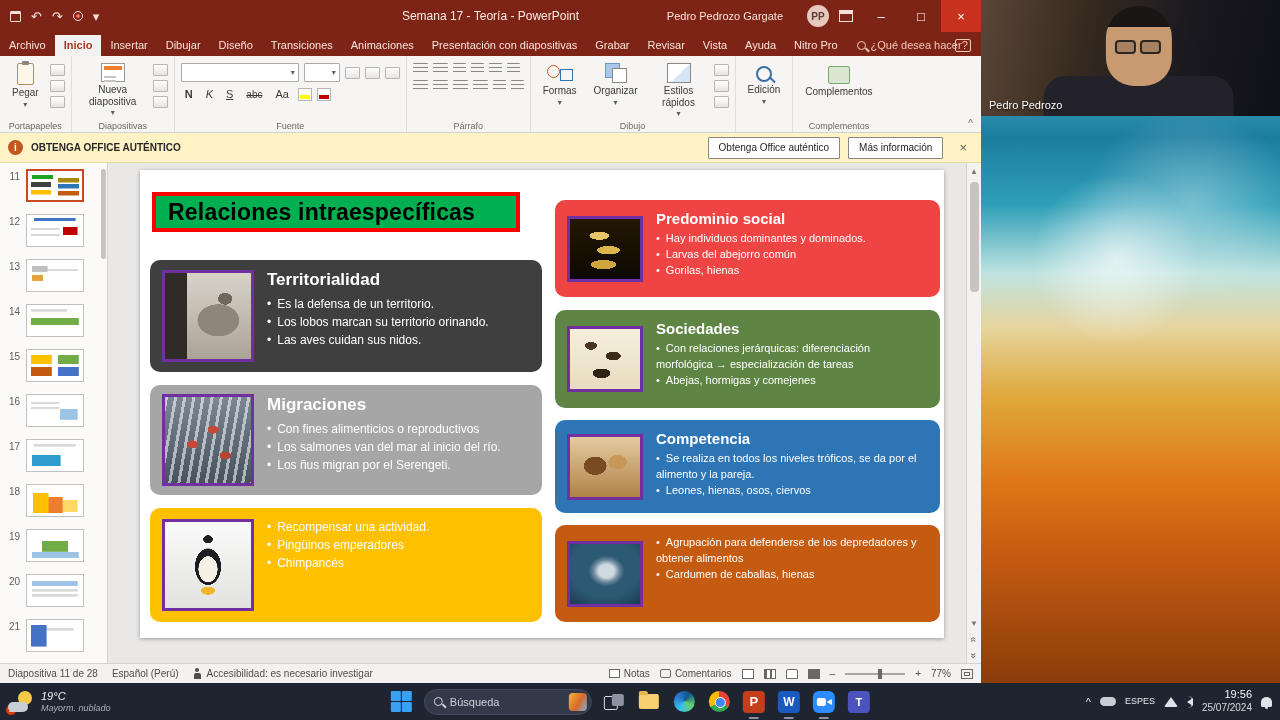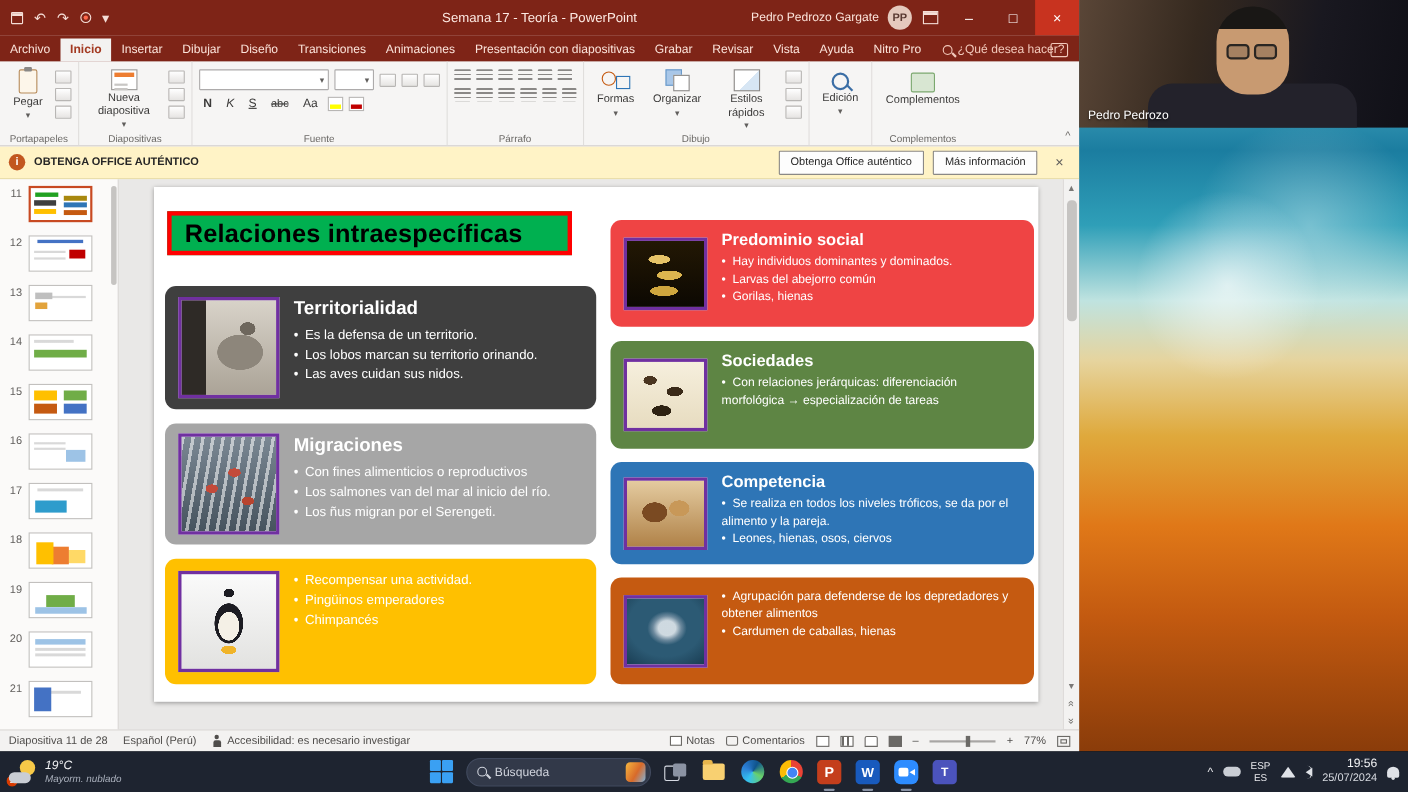--- a/index.html
+++ b/index.html
@@ -19,21 +19,21 @@
 
   
   .titlebar{height:32px;background:#7e2417;position:relative;display:flex;align-items:center;color:#fff;flex:0 0 32px;}
   .qat{display:flex;align-items:center;gap:10px;padding-left:10px;z-index:2;}
   .qat .gly{font-size:13px;color:#f5ded7;line-height:1;cursor:default;}
   .floppy{width:11px;height:11px;border:1px solid #f5ded7;border-radius:1px;background:linear-gradient(#f5ded7 0 25%,transparent 25%);}
   .recdot{width:10px;height:10px;border:1px solid #f5ded7;border-radius:50%;position:relative;}
   .recdot::after{content:"";position:absolute;left:2px;top:2px;width:4px;height:4px;border-radius:50%;background:#ff6a4d;}
   .wtitle{position:absolute;left:0;right:0;top:0;height:32px;line-height:32px;text-align:center;font-size:12px;color:#fde9e2;pointer-events:none;}
   .tb-right{margin-left:auto;display:flex;align-items:center;z-index:2;height:100%;}
-  .uname{font-size:11px;color:#fbe3da;margin-right:8px;}
+  .uname{font-size:11px;color:#fbe3da;margin-right:24px;}
   .avatar{width:22px;height:22px;border-radius:50%;background:#e5c9bd;color:#5a3a32;font-size:10px;font-weight:bold;display:flex;align-items:center;justify-content:center;margin-right:10px;}
   .ropts{width:14px;height:12px;border:1px solid #f5ded7;margin-right:8px;background:linear-gradient(#f5ded7 0 30%,transparent 30%);}
   .wbtn{width:40px;height:32px;display:flex;align-items:center;justify-content:center;font-size:13px;color:#fff;cursor:default;}
   .wbtn.close{background:#c8331f;}
 
   
   .tabsrow{height:24px;background:#7e2417;display:flex;align-items:flex-end;flex:0 0 24px;position:relative;}
   .tab{font-size:11px;color:#fbe3da;padding:4px 9px 5px;white-space:nowrap;cursor:default;}
   .tab.active{background:#f3f2f1;color:#a33a22;font-weight:bold;}
   .tellme{display:flex;align-items:center;gap:5px;margin-left:10px;padding-bottom:5px;}
@@ -238,21 +238,21 @@
   .ic-chrome::after{content:"";position:absolute;left:6px;top:6px;width:9px;height:9px;border-radius:50%;background:#4285f4;border:1.5px solid #fff;}
   .ic-pp{width:22px;height:22px;border-radius:4px;background:#c43e1c;color:#fff;font-size:13px;font-weight:bold;display:flex;align-items:center;justify-content:center;}
   .ic-word{width:22px;height:22px;border-radius:4px;background:#185abd;color:#fff;font-size:12px;font-weight:bold;display:flex;align-items:center;justify-content:center;}
   .ic-zoom{width:22px;height:22px;border-radius:6px;background:#2d8cff;position:relative;}
   .ic-zoom::before{content:"";position:absolute;left:4px;top:7px;width:9px;height:8px;background:#fff;border-radius:2px;}
   .ic-zoom::after{content:"";position:absolute;right:3px;top:8px;width:0;height:0;border-right:5px solid #fff;border-top:3px solid transparent;border-bottom:3px solid transparent;}
   .ic-teams{width:22px;height:22px;border-radius:4px;background:#4b53bc;color:#fff;font-size:11px;font-weight:bold;display:flex;align-items:center;justify-content:center;}
   .tray{position:absolute;right:8px;display:flex;align-items:center;gap:9px;color:#e8e9ec;}
   .caret{font-size:11px;color:#e8e9ec;}
   .cloudic{width:16px;height:9px;background:#c9cdd4;border-radius:6px;}
-  .lang{display:flex;flex-direction:column;align-items:center;font-size:9px;line-height:1.15;color:#e8e9ec;}
+  .lang{display:flex;align-items:center;font-size:9px;line-height:1.15;color:#e8e9ec;}
   .spk{width:0;height:0;border-top:4px solid transparent;border-bottom:4px solid transparent;border-right:6px solid #dfe2e7;position:relative;}
   .spk::after{content:"";position:absolute;left:1px;top:-6px;width:4px;height:12px;border-right:1.5px solid #dfe2e7;border-radius:0 6px 6px 0;}
   .wifi{width:0;height:0;border-left:7px solid transparent;border-right:7px solid transparent;border-bottom:10px solid #dfe2e7;border-radius:2px;}
   .clock{display:flex;flex-direction:column;align-items:flex-end;line-height:1.25;}
   .clock .t{font-size:11px;color:#f2f3f5;}
   .clock .d{font-size:10px;color:#d6d9df;}
   .bell{width:11px;height:10px;background:#dfe2e7;border-radius:50% 50% 15% 15%;position:relative;}
   .bell::after{content:"";position:absolute;left:4px;bottom:-2.5px;width:3px;height:3px;border-radius:50%;background:#dfe2e7;}
 
   
@@ -566,20 +566,21 @@
               </ul>
             </div>
           </div>
 
           <div class="card col-r pos-c4" style="background: rgb(94, 133, 68);">
             <div class="img img-ants"></div>
             <div class="txt">
               <h3>Sociedades</h3>
               <ul>
                 <li><span>Con relaciones jerárquicas: diferenciación morfológica → especialización de tareas</span></li>
+                <li><span>Abejas, hormigas y comejenes</span></li>
               </ul>
             </div>
           </div>
 
           <div class="card col-r pos-c5" style="background: rgb(46, 117, 182);">
             <div class="img img-lions"></div>
             <div class="txt">
               <h3>Competencia</h3>
               <ul>
                 <li><span>Se realiza en todos los niveles tróficos, se da por el alimento y la pareja.</span></li>

